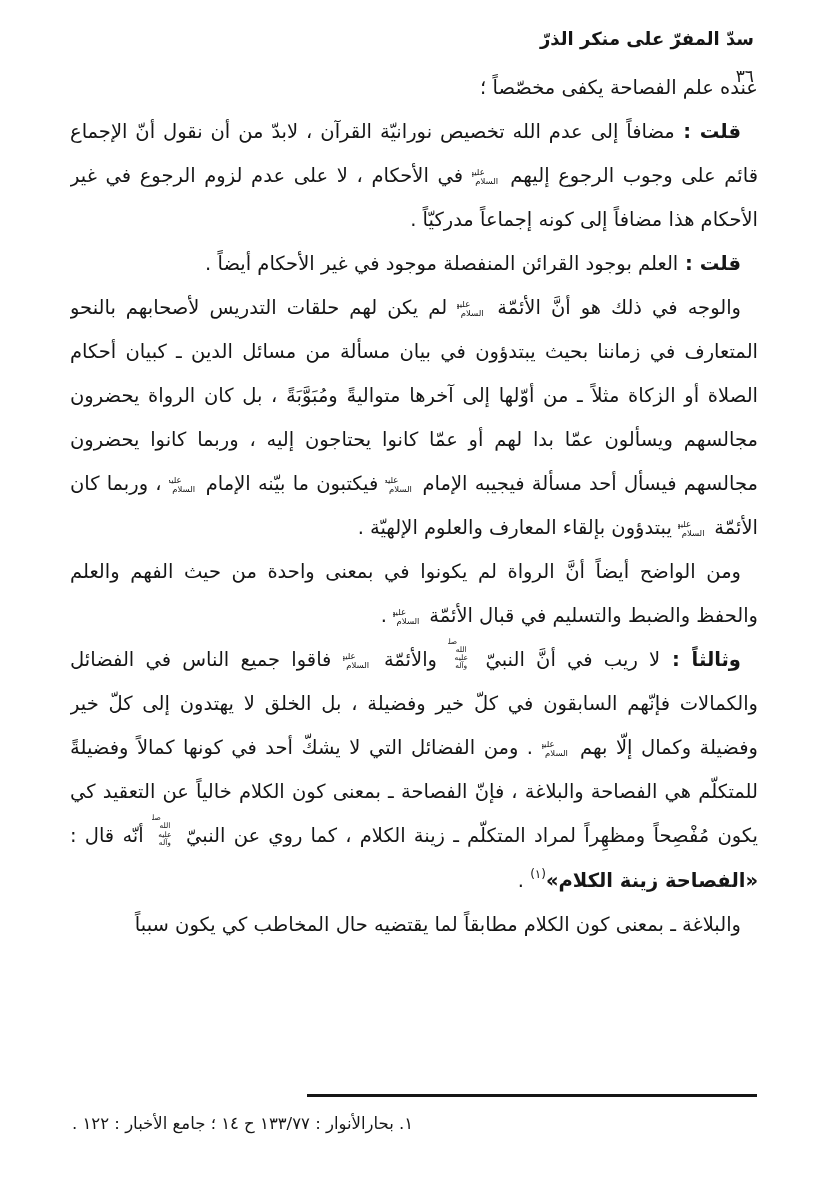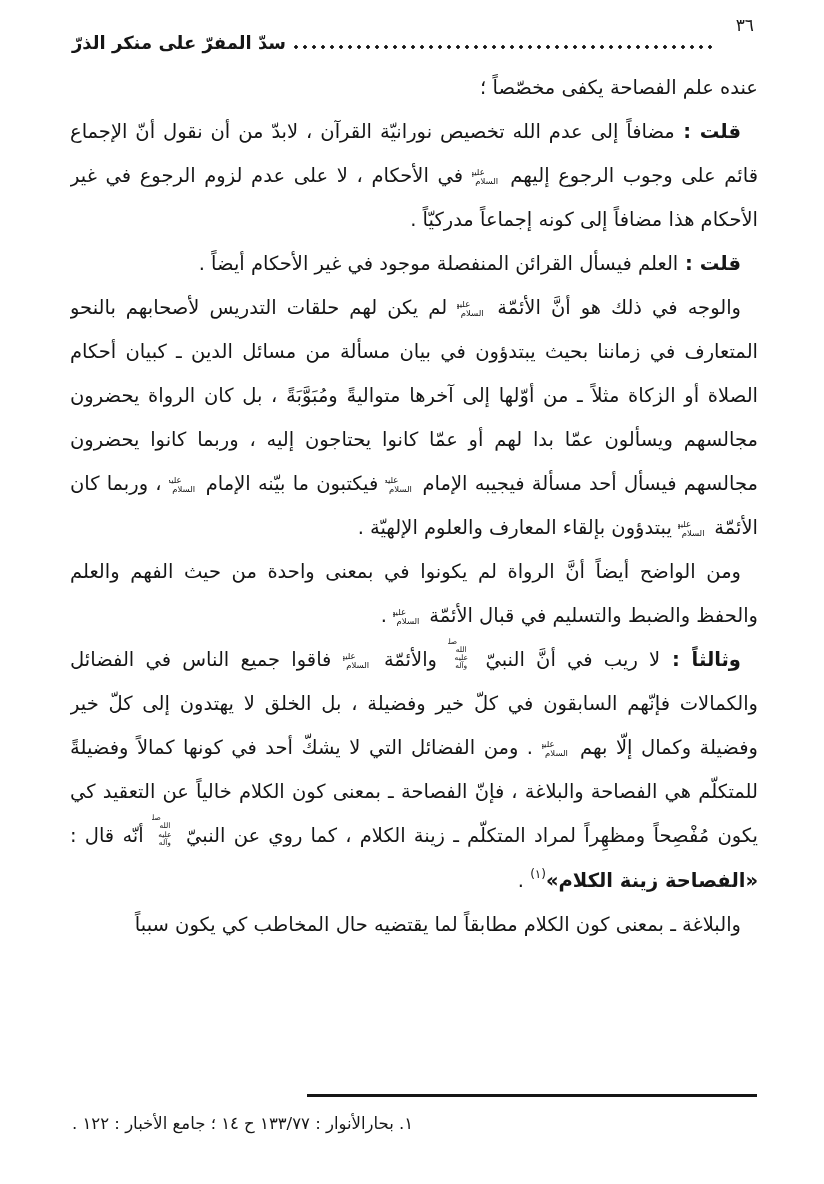--- a/index.html
+++ b/index.html
@@ -18,20 +18,21 @@
     color:var(--ink);
   }
   
   .running-head{
     position:absolute;
     top:24px;left:72px;right:70px;
     height:34px;
     display:flex;
     direction:ltr;            
     align-items:flex-end;
+    flex-direction:column;
   }
   .rh-title{
     direction:rtl;
     font-weight:bold;
     font-size:18px;
     line-height:30px;
     white-space:nowrap;
   }
   .rh-leader{
     flex:1;
@@ -114,21 +115,21 @@
 
   <div class="running-head">
     <span class="rh-title">سدّ المفرّ على منكر الذرّ</span>
     <span class="rh-leader"></span>
     <span class="rh-num">٣٦</span>
   </div>
 
   <div class="body-text">
       <p class=""><span class="seg-normal">عنده علم الفصاحة يكفى مخصّصاً ؛</span></p>
       <p class="indent"><span class="seg-bold">قلت : </span><span class="seg-normal">مضافاً إلى عدم الله تخصيص نورانيّة القرآن ، لابدّ من أن نقول أنّ الإجماع قائم على وجوب الرجوع إليهم </span><span class="seg-honorific">عليهم السلام</span><span class="seg-normal"> في الأحكام ، لا على عدم لزوم الرجوع في غير الأحكام هذا مضافاً إلى كونه إجماعاً مدركيّاً .</span></p>
-      <p class="indent"><span class="seg-bold">قلت : </span><span class="seg-normal">العلم فيسأل القرائن المنفصلة موجود في غير الأحكام أيضاً .</span></p>
+      <p class="indent"><span class="seg-bold">قلت : </span><span class="seg-normal">العلم بوجود القرائن المنفصلة موجود في غير الأحكام أيضاً .</span></p>
       <p class="indent"><span class="seg-normal">والوجه في ذلك هو أنَّ الأئمّة </span><span class="seg-honorific">عليهم السلام</span><span class="seg-normal"> لم يكن لهم حلقات التدريس لأصحابهم بالنحو المتعارف في زماننا بحيث يبتدؤون في بيان مسألة من مسائل الدين ـ كبيان أحكام الصلاة أو الزكاة مثلاً ـ من أوّلها إلى آخرها متواليةً ومُبَوَّبَةً ، بل كان الرواة يحضرون مجالسهم ويسألون عمّا بدا لهم أو عمّا كانوا يحتاجون إليه ، وربما كانوا يحضرون مجالسهم فيسأل أحد مسألة فيجيبه الإمام </span><span class="seg-honorific">عليه السلام</span><span class="seg-normal"> فيكتبون ما بيّنه الإمام </span><span class="seg-honorific">عليه السلام</span><span class="seg-normal"> ، وربما كان الأئمّة </span><span class="seg-honorific">عليهم السلام</span><span class="seg-normal"> يبتدؤون بإلقاء المعارف والعلوم الإلهيّة .</span></p>
       <p class="indent"><span class="seg-normal">ومن الواضح أيضاً أنَّ الرواة لم يكونوا في بمعنى واحدة من حيث الفهم والعلم والحفظ والضبط والتسليم في قبال الأئمّة </span><span class="seg-honorific">عليهم السلام</span><span class="seg-normal"> .</span></p>
       <p class="indent"><span class="seg-bold">وثالثاً : </span><span class="seg-normal">لا ريب في أنَّ النبيّ </span><span class="seg-honorific-s">صلى الله عليه وآله</span><span class="seg-normal"> والأئمّة </span><span class="seg-honorific">عليهم السلام</span><span class="seg-normal"> فاقوا جميع الناس في الفضائل والكمالات فإنّهم السابقون في كلّ خير وفضيلة ، بل الخلق لا يهتدون إلى كلّ خير وفضيلة وكمال إلّا بهم </span><span class="seg-honorific">عليهم السلام</span><span class="seg-normal"> . ومن الفضائل التي لا يشكّ أحد في كونها كمالاً وفضيلةً للمتكلّم هي الفصاحة والبلاغة ، فإنّ الفصاحة ـ بمعنى كون الكلام خالياً عن التعقيد كي يكون مُفْصِحاً ومظهِراً لمراد المتكلّم ـ زينة الكلام ، كما روي عن النبيّ </span><span class="seg-honorific-s">صلى الله عليه وآله</span><span class="seg-normal"> أنّه قال : </span><span class="seg-bold">«الفصاحة زينة الكلام»</span><span class="seg-sup">(١)</span><span class="seg-normal"> .</span></p>
       <p class="indent"><span class="seg-normal">والبلاغة ـ بمعنى كون الكلام مطابقاً لما يقتضيه حال المخاطب كي يكون سبباً</span></p>
     </div>
 
   <div class="footnote-area">
     <div class="fn-rule"></div>
     <div class="fn-text">١. بحارالأنوار : ١٣٣/٧٧ ح ١٤ ؛ جامع الأخبار : ١٢٢ .</div>
   </div>

